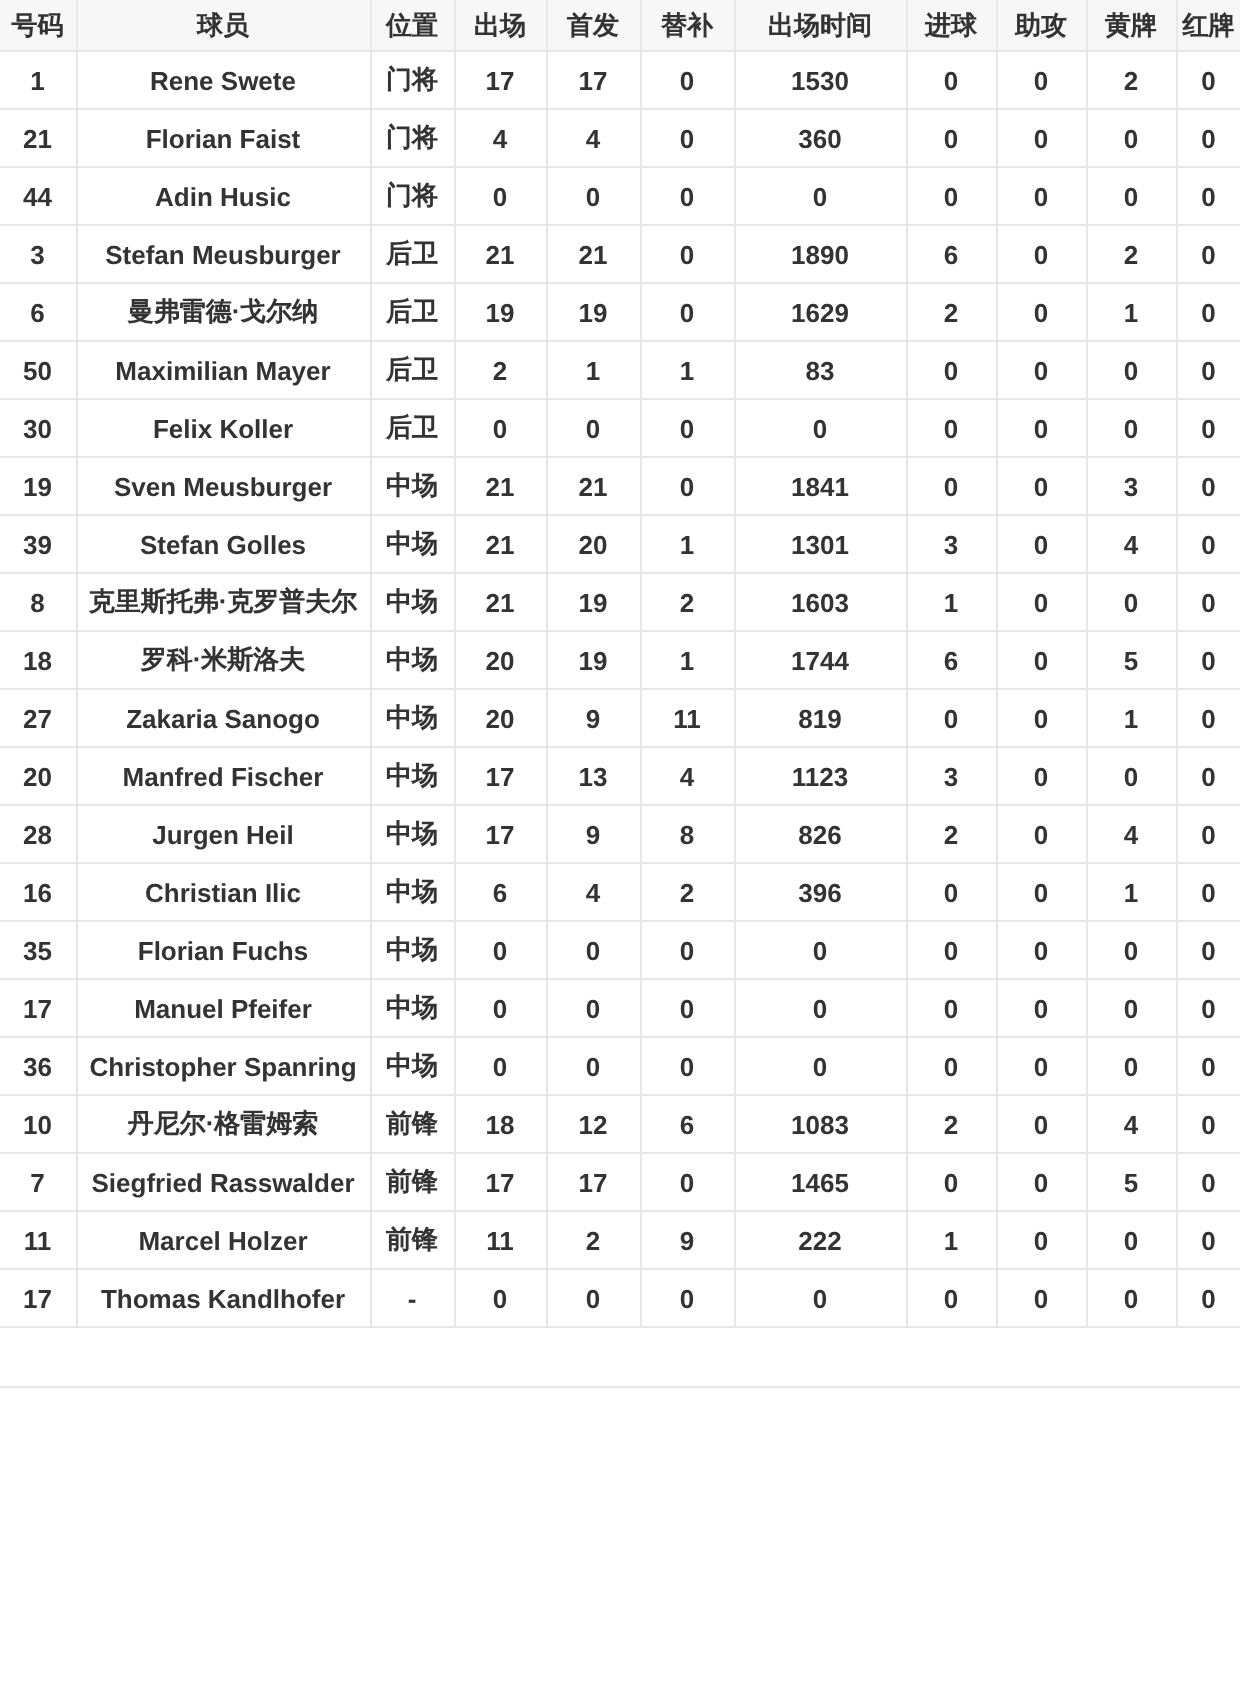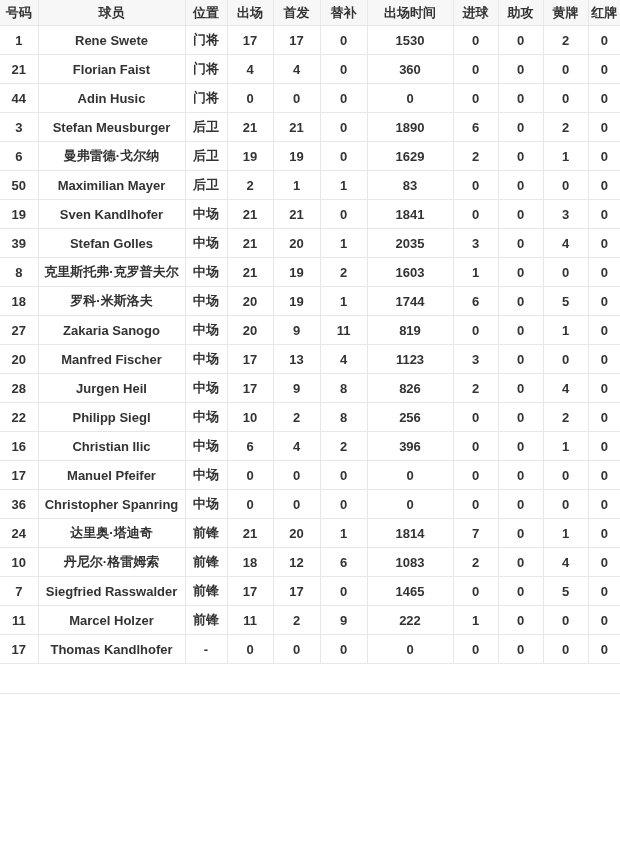--- a/index.html
+++ b/index.html
@@ -161,40 +161,53 @@
         <td>2</td>
         <td>1</td>
         <td>1</td>
         <td>83</td>
         <td>0</td>
         <td>0</td>
         <td>0</td>
         <td>0</td>
       </tr>
       <tr>
-        <td>19</td>
-        <td>Sven Kandlhofer</td>
+        <td>30</td>
+        <td>Felix Koller</td>
+        <td>后卫</td>
+        <td>0</td>
+        <td>0</td>
+        <td>0</td>
+        <td>0</td>
+        <td>0</td>
+        <td>0</td>
+        <td>0</td>
+        <td>0</td>
+      </tr>
+      <tr>
+        <td>19</td>
+        <td>Sven Meusburger</td>
         <td>中场</td>
         <td>21</td>
         <td>21</td>
         <td>0</td>
         <td>1841</td>
         <td>0</td>
         <td>0</td>
         <td>3</td>
         <td>0</td>
       </tr>
       <tr>
         <td>39</td>
         <td>Stefan Golles</td>
         <td>中场</td>
         <td>21</td>
         <td>20</td>
         <td>1</td>
-        <td>2035</td>
+        <td>1301</td>
         <td>3</td>
         <td>0</td>
         <td>4</td>
         <td>0</td>
       </tr>
       <tr>
         <td>8</td>
         <td>克里斯托弗·克罗普夫尔</td>
         <td>中场</td>
         <td>21</td>
@@ -252,46 +265,46 @@
         <td>17</td>
         <td>9</td>
         <td>8</td>
         <td>826</td>
         <td>2</td>
         <td>0</td>
         <td>4</td>
         <td>0</td>
       </tr>
       <tr>
-        <td>22</td>
-        <td>Philipp Siegl</td>
-        <td>中场</td>
-        <td>10</td>
-        <td>2</td>
-        <td>8</td>
-        <td>256</td>
-        <td>0</td>
-        <td>0</td>
-        <td>2</td>
-        <td>0</td>
-      </tr>
-      <tr>
         <td>16</td>
         <td>Christian Ilic</td>
         <td>中场</td>
         <td>6</td>
         <td>4</td>
         <td>2</td>
         <td>396</td>
         <td>0</td>
         <td>0</td>
         <td>1</td>
         <td>0</td>
       </tr>
       <tr>
+        <td>35</td>
+        <td>Florian Fuchs</td>
+        <td>中场</td>
+        <td>0</td>
+        <td>0</td>
+        <td>0</td>
+        <td>0</td>
+        <td>0</td>
+        <td>0</td>
+        <td>0</td>
+        <td>0</td>
+      </tr>
+      <tr>
         <td>17</td>
         <td>Manuel Pfeifer</td>
         <td>中场</td>
         <td>0</td>
         <td>0</td>
         <td>0</td>
         <td>0</td>
         <td>0</td>
         <td>0</td>
         <td>0</td>
@@ -301,33 +314,20 @@
         <td>36</td>
         <td>Christopher Spanring</td>
         <td>中场</td>
         <td>0</td>
         <td>0</td>
         <td>0</td>
         <td>0</td>
         <td>0</td>
         <td>0</td>
         <td>0</td>
-        <td>0</td>
-      </tr>
-      <tr>
-        <td>24</td>
-        <td>达里奥·塔迪奇</td>
-        <td>前锋</td>
-        <td>21</td>
-        <td>20</td>
-        <td>1</td>
-        <td>1814</td>
-        <td>7</td>
-        <td>0</td>
-        <td>1</td>
         <td>0</td>
       </tr>
       <tr>
         <td>10</td>
         <td>丹尼尔·格雷姆索</td>
         <td>前锋</td>
         <td>18</td>
         <td>12</td>
         <td>6</td>
         <td>1083</td>

